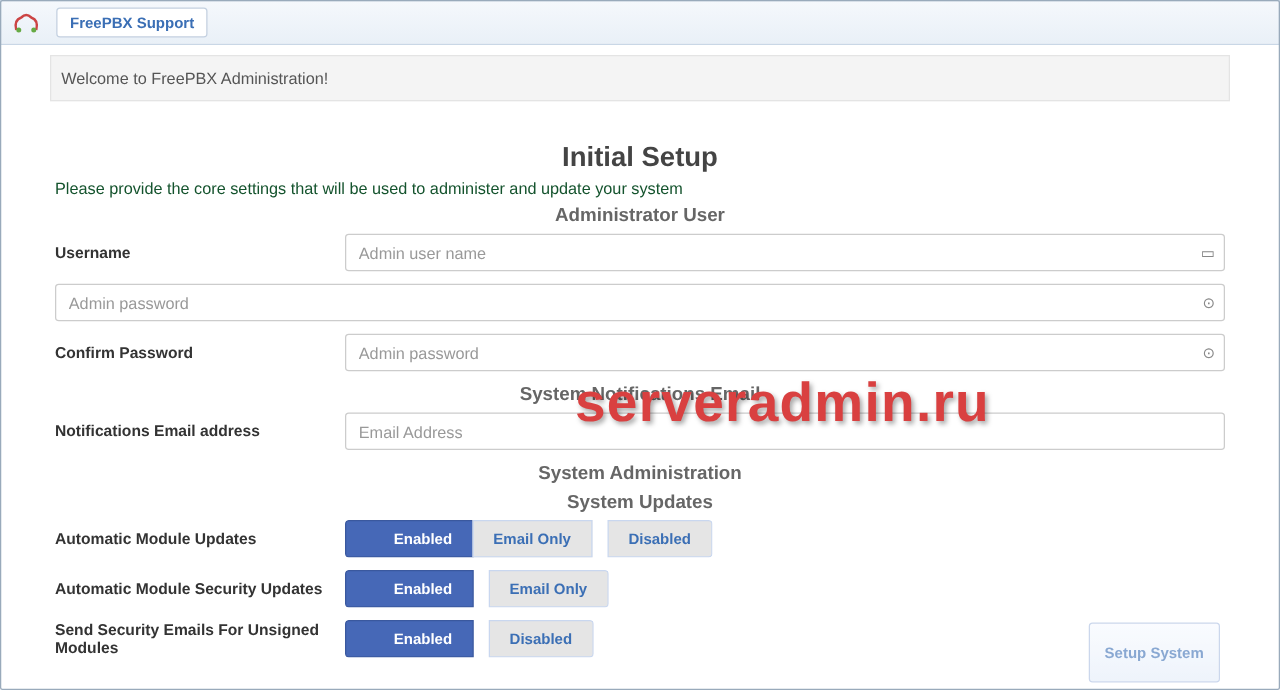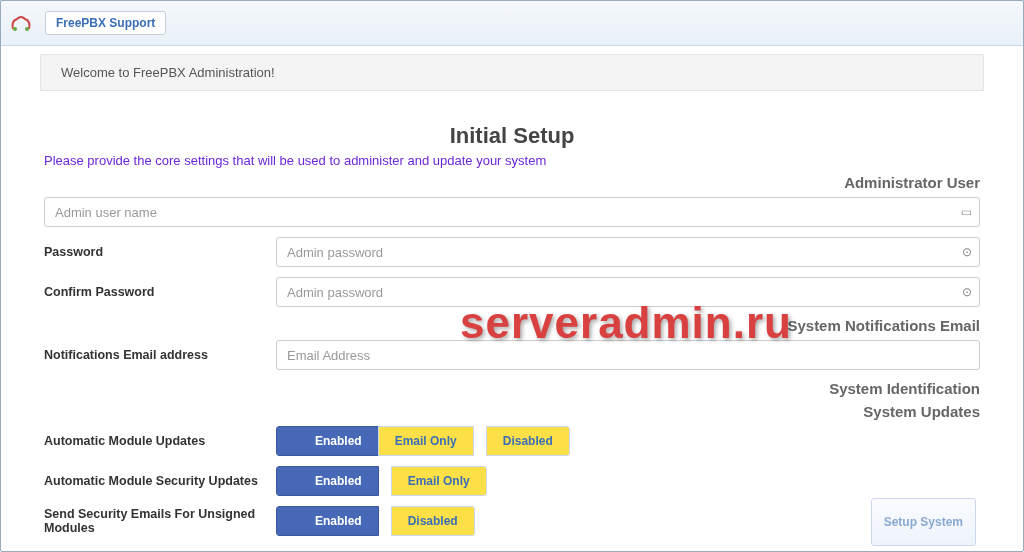--- a/index.html
+++ b/index.html
@@ -9,21 +9,21 @@
     color: #333;
     background: #fff;
     width: 1024px;
     height: 552px;
     overflow: hidden;
     position: relative;
   }
   .topbar {
     background: linear-gradient(#f5f8fc, #e9f0f7);
     border: 1px solid #c9d7e6;
-    height: 46px;
+    height: 36px;
     display: flex;
     align-items: center;
     padding: 0 8px;
   }
   .topbar-logo {
     width: 24px; height: 20px;
     margin-right: 12px;
     position: relative;
   }
   .topbar-logo svg { width: 100%; height: 100%; }
@@ -36,42 +36,42 @@
     font-weight: bold;
     font-size: 12px;
     cursor: pointer;
   }
   .page {
     padding: 0 40px;
   }
   .welcome-bar {
     background: #f4f4f4;
     border: 1px solid #e4e4e4;
-    padding: 10px 20px;
+    padding: 10px 8px;
     margin-top: 8px;
     color: #555;
     font-size: 13px;
   }
   .main-wrap {
     padding: 10px 4px 0 4px;
   }
   h2.page-title {
     text-align: center;
     font-size: 22px;
     font-weight: bold;
     color: #444;
     margin: 22px 0 4px 0;
   }
   .intro {
     font-size: 13px;
-    color: #6d28d9;
+    color: #14532d;
     margin-bottom: 6px;
   }
   .section-head {
-    text-align: right;
+    text-align: center;
     font-weight: bold;
     color: #666;
     font-size: 15px;
     margin: 6px 0;
   }
   .row {
     display: flex;
     align-items: center;
     margin-bottom: 10px;
   }
@@ -103,21 +103,21 @@
     color: #888;
     font-size: 12px;
   }
   .btn-group {
     display: inline-flex;
     border-radius: 3px;
     overflow: hidden;
   }
   .btn-seg {
     border: 1px solid #c9d7ef;
-    background: #fde047;
+    background: #e5e5e5;
     color: #3b6fb5;
     font-weight: bold;
     font-size: 12px;
     padding: 7px 16px;
     cursor: pointer;
     margin-left: -1px;
   }
   .btn-seg:first-child { margin-left: 0; border-radius: 3px 0 0 3px; }
   .btn-seg:last-child { border-radius: 0 3px 3px 0; margin-left: 12px; }
   .btn-seg.active {
@@ -176,28 +176,28 @@
 <div class="page">
   <div class="welcome-bar">Welcome to FreePBX Administration!</div>
 
   <div class="main-wrap">
     <h2 class="page-title">Initial Setup</h2>
     <div class="intro">Please provide the core settings that will be used to administer and update your system</div>
 
     <div class="section-head">Administrator User</div>
 
     <div class="row">
+      <div class="label">Username</div>
       <div class="control input-wrap">
         <input type="text" placeholder="Admin user name" style="">
         <span class="input-icon">▭</span>
       </div>
     </div>
 
     <div class="row">
-      <div class="label">Password</div>
       <div class="control input-wrap">
         <input type="password" placeholder="Admin password" style="">
         <span class="input-icon">⊙</span>
       </div>
     </div>
 
     <div class="row">
       <div class="label">Confirm Password</div>
       <div class="control input-wrap">
         <input type="password" placeholder="Admin password" style="">
@@ -207,21 +207,21 @@
 
     <div class="section-head">System Notifications Email</div>
 
     <div class="row">
       <div class="label">Notifications Email address</div>
       <div class="control">
         <input type="text" placeholder="Email Address" style="">
       </div>
     </div>
 
-    <div class="section-head">System Identification</div>
+    <div class="section-head">System Administration</div>
 
 
     <div class="section-head">System Updates</div>
 
     <div class="row">
       <div class="label">Automatic Module Updates</div>
       <div class="control">
         <div class="btn-group">
           <div class="btn-seg active">Enabled</div>
           <div class="btn-seg">Email Only</div>

